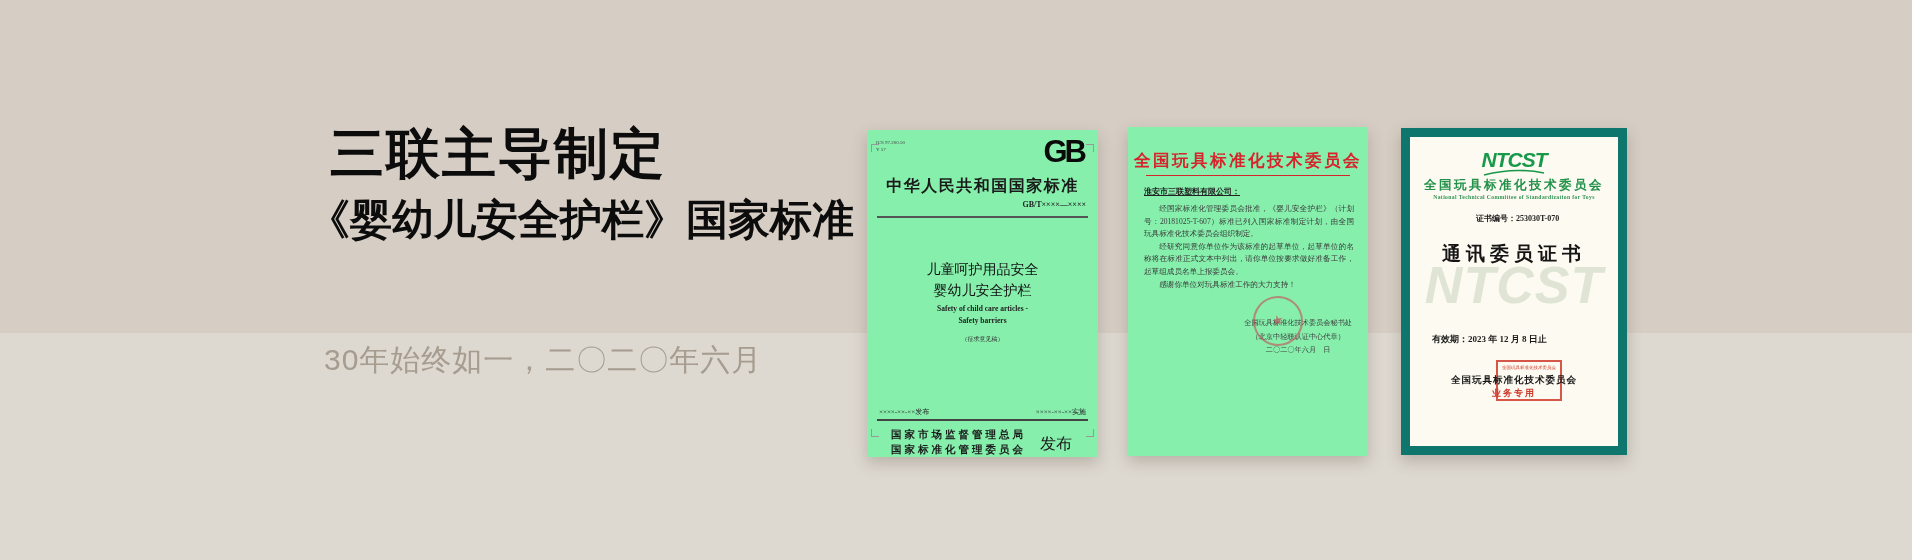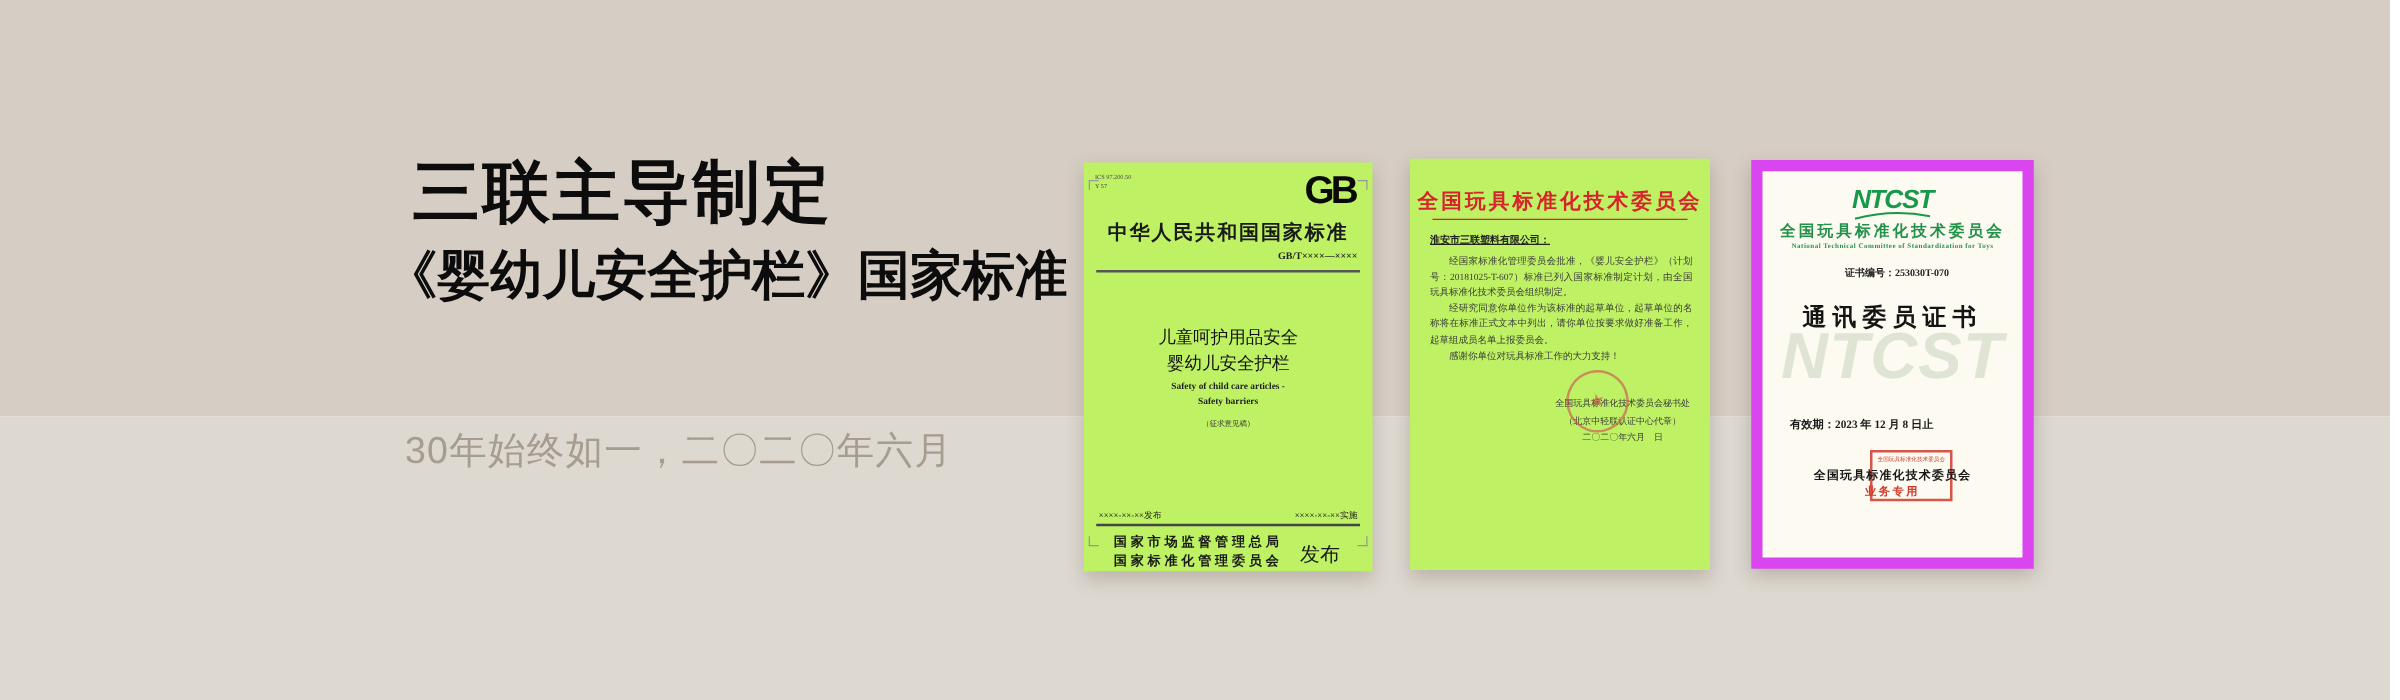--- a/index.html
+++ b/index.html
@@ -7,21 +7,21 @@
   body { font-family:"Liberation Sans","DejaVu Sans",sans-serif; position:relative; overflow:hidden; }
   .stage { position:absolute; inset:0; width:1912px; height:560px; overflow:hidden; }
 
   .bg-top    { position:absolute; left:0; top:0; width:1920px; height:333px; background:#d6cdc4; }
   .bg-bottom { position:absolute; left:0; top:333px; width:1920px; height:227px; background:#ddd8d0; }
 
   .hero-title    { position:absolute; left:330px; top:118px; font-size:54px; font-weight:900; letter-spacing:2px; color:#0c0c0c; }
   .hero-subtitle { position:absolute; left:308px; top:192px; font-size:42px; font-weight:900; color:#0c0c0c; }
   .hero-tagline  { position:absolute; left:324px; top:340px; font-size:30px; font-weight:500; letter-spacing:1px; color:#a69c8f; }
 
-  .doc { position:absolute; background:#bef264; box-shadow:0 6px 14px rgba(95,84,70,.28); }
+  .doc { position:absolute; background:#86efac; box-shadow:0 6px 14px rgba(95,84,70,.28); }
 
   
   .doc-gb { left:867px; top:130px; width:231px; height:327px; font-family:"Liberation Serif","DejaVu Serif",serif; color:#222; }
   .gb-ics { position:absolute; left:9px; top:9px; font-size:5px; line-height:1.4; color:#444; }
   .gb-logo { position:absolute; right:14px; top:4px; font-size:31px; font-weight:900; letter-spacing:-3px; color:#0a0a0a; font-family:"Liberation Sans",sans-serif; }
   .gb-heading { position:absolute; left:0; right:0; top:46px; text-align:center; font-size:16px; font-weight:700; letter-spacing:1.5px; color:#1a1a1a; }
   .gb-number { position:absolute; right:12px; top:70px; font-size:8px; font-weight:700; color:#222; }
   .gb-rule1 { position:absolute; left:10px; right:10px; top:86px; height:2px; background:#555; }
   .gb-title-cn { position:absolute; left:0; right:0; text-align:center; font-size:14px; font-weight:400; color:#111; }
   .gb-t1 { top:131px; } .gb-t2 { top:152px; }
@@ -44,21 +44,21 @@
   .lt-title { position:absolute; left:0; right:0; top:23px; text-align:center; font-size:16.5px; font-weight:700; letter-spacing:2.5px; color:#d7232b; }
   .lt-rule { position:absolute; left:18px; right:18px; top:48px; height:1.2px; background:#d7232b; }
   .lt-addressee { position:absolute; left:16px; top:59px; font-size:8px; font-weight:700; color:#222; text-decoration:underline; }
   .lt-body { position:absolute; left:16px; right:14px; top:76px; font-size:7.6px; line-height:12.6px; color:#3a3a3a; text-align:justify; }
   .lt-body p { text-indent:2em; }
   .lt-sign { position:absolute; right:16px; top:190px; text-align:center; font-size:7.2px; line-height:13.5px; color:#3a3a3a; }
   .lt-seal { position:absolute; left:125px; top:169px; width:50px; height:50px; border:2.5px solid rgba(205,60,82,.55); border-radius:50%; transform:rotate(-14deg); z-index:2; }
   .lt-seal-star { position:absolute; left:0; right:0; top:14px; text-align:center; font-size:14px; color:rgba(205,60,82,.6); }
 
   
-  .doc-cert { left:1401px; top:128px; width:226px; height:327px; background:#d946ef; box-shadow:0 6px 14px rgba(95,84,70,.3); }
+  .doc-cert { left:1401px; top:128px; width:226px; height:327px; background:#0f766e; box-shadow:0 6px 14px rgba(95,84,70,.3); }
   .cert-inner { position:absolute; left:9px; top:9px; right:9px; bottom:9px; background:#fcfaf1; overflow:hidden; font-family:"Liberation Serif","DejaVu Serif",serif; }
   .cert-logo { position:absolute; left:0; right:0; top:11px; text-align:center; font-size:21px; font-weight:900; font-style:italic; letter-spacing:-1px; color:#18994a; font-family:"Liberation Sans",sans-serif; }
   .cert-swoosh { position:absolute; left:50%; top:32px; margin-left:-32px; }
   .cert-org-cn { position:absolute; left:0; right:0; top:40px; text-align:center; font-size:12.5px; font-weight:700; letter-spacing:2.5px; color:#23914a; }
   .cert-org-en { position:absolute; left:0; right:0; top:57px; text-align:center; font-size:5.6px; font-weight:700; letter-spacing:.4px; color:#2f9152; }
   .cert-no { position:absolute; left:66px; top:76px; font-size:8px; font-weight:700; color:#222; }
   .cert-title { position:absolute; left:0; right:0; top:104px; text-align:center; font-size:19px; font-weight:700; letter-spacing:5px; color:#141414; }
   .cert-watermark { position:absolute; left:0; right:0; top:118px; text-align:center; font-size:52px; font-weight:900; font-style:italic; letter-spacing:1px; color:rgba(188,201,178,.45); z-index:0; pointer-events:none; font-family:"Liberation Sans",sans-serif; }
   .cert-body { position:absolute; left:22px; right:18px; top:142px; font-size:9px; line-height:15px; color:#222; text-indent:3em; z-index:1; }
   .cert-name { font-size:12px; font-weight:700; font-style:italic; }

